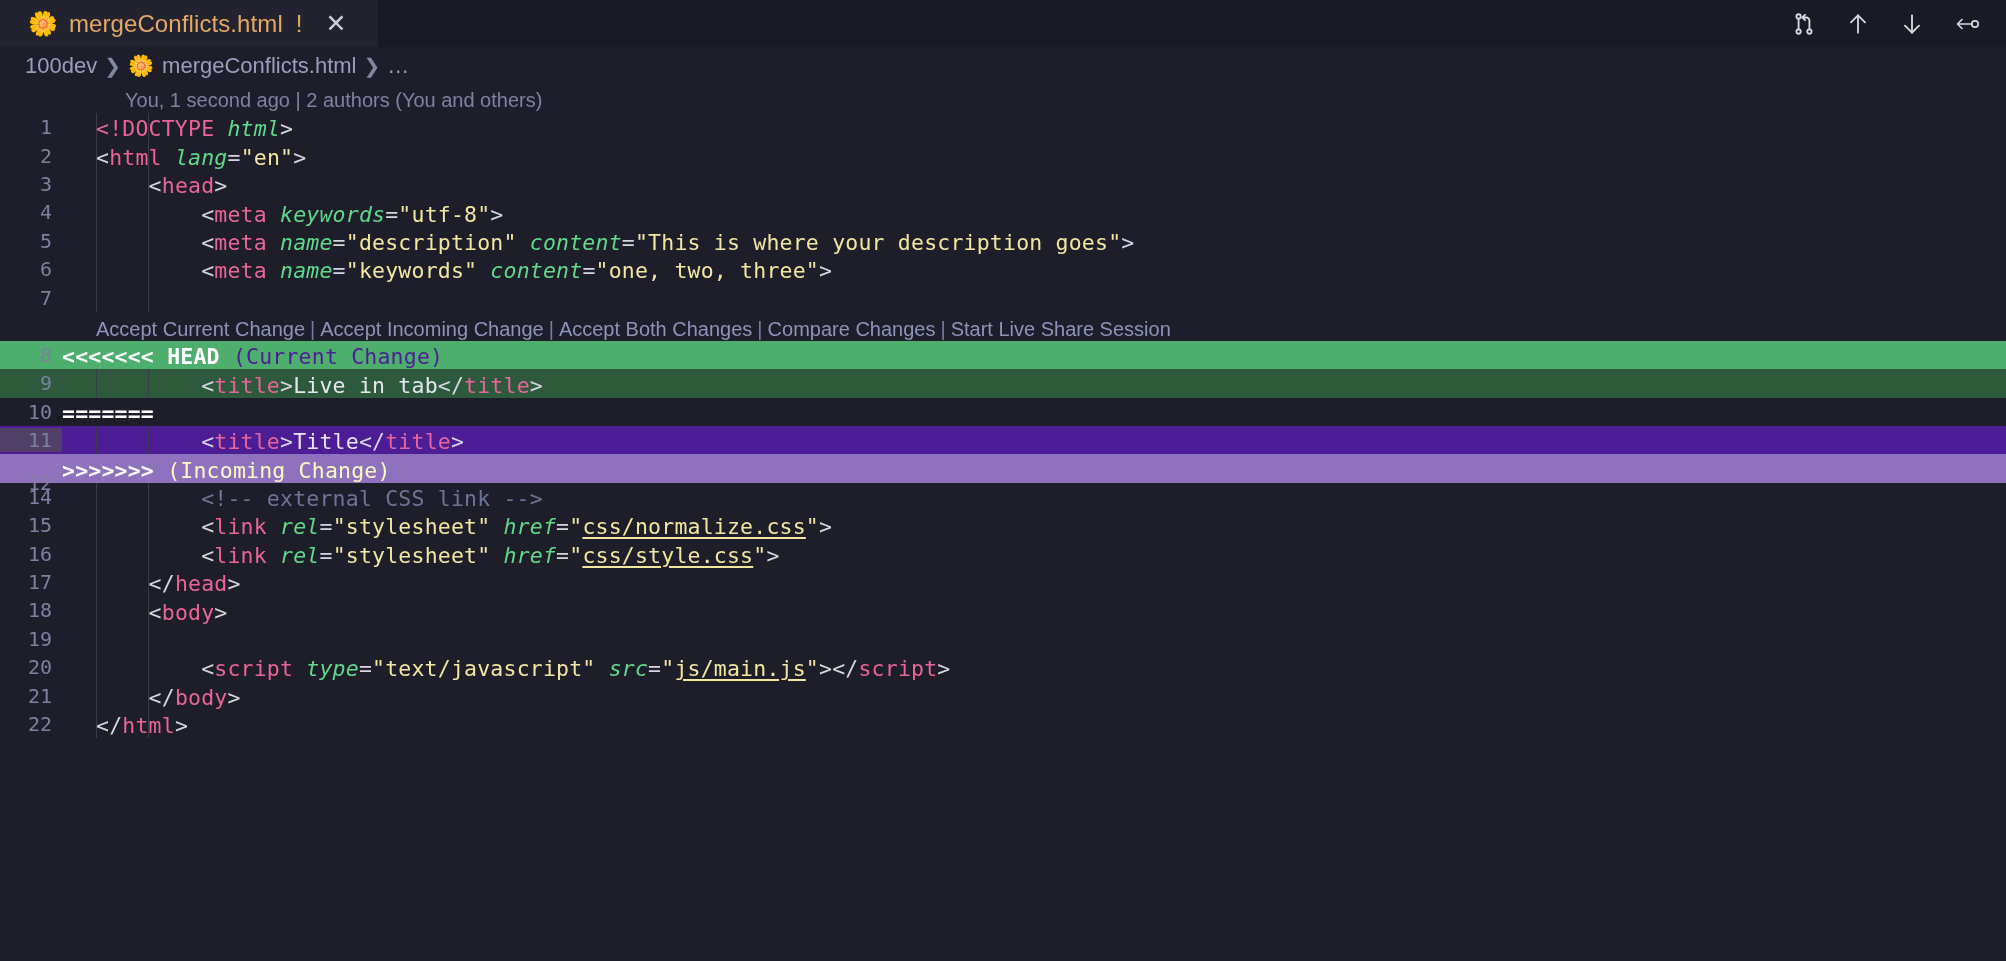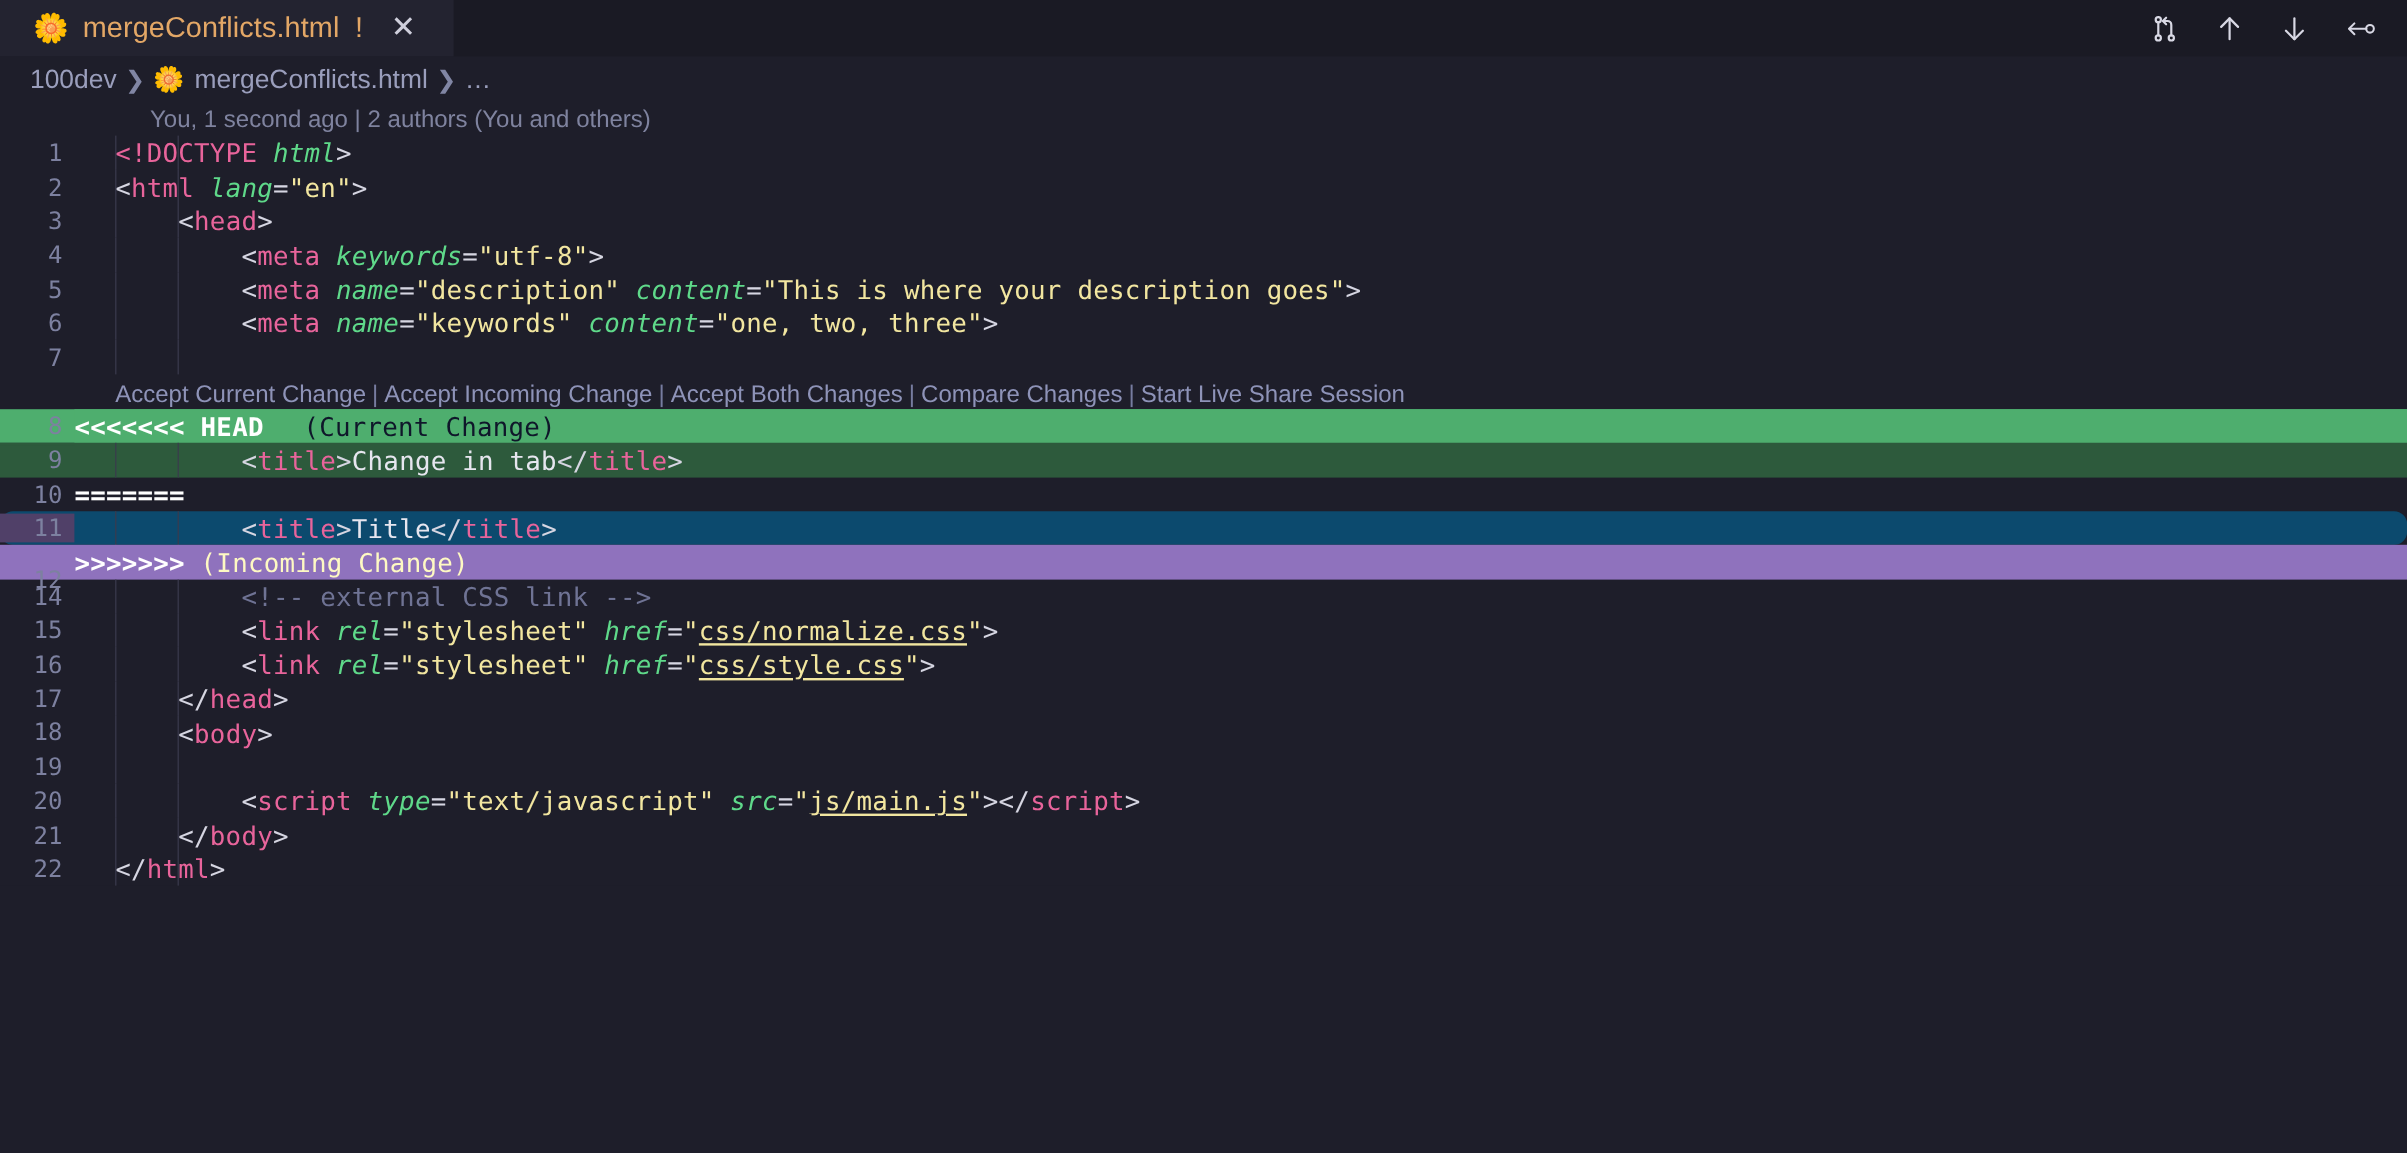--- a/index.html
+++ b/index.html
@@ -198,31 +198,31 @@
   
   .row.conflict-current-header .code,
   .row.conflict-current-header { background: #4eae6e; }
   .row.conflict-current-header .gutter { background: transparent; }
 
   .row.conflict-current-body { background: #2d5a3c; }
   .row.conflict-current-body .gutter { background: #2d5a3c; }
 
   .row.conflict-splitter { background: transparent; }
 
-  .row.conflict-incoming-body { background: #0c4a6e; border-radius: 11px; }
+  .row.conflict-incoming-body { background: #4c1d95; }
   .row.conflict-incoming-body .gutter { background: #504068; }
 
   .row.conflict-incoming-header { background: #8f72bd; }
   .row.conflict-incoming-header .gutter { background: transparent; margin-top: 28px; }
 
   .row.conflict-current-header .gutter,
   .row.conflict-incoming-header .gutter { color: #7d81a0; }
 
   .marker { color: #ffffff; font-weight: bold; }
-  .marker-dim { color: #0f172a; margin-left: 20px; }
+  .marker-dim { color: #4c1d95; }
   .marker-dim-p { color: #fef9c3; }
   .marker-hash { color: #ffffff; }
 
   .row.conflict-current-header .code,
   .row.conflict-incoming-header .code { padding-left: 0; }
 </style>
 </head>
 <body>
 
 <div class="titlebar">
@@ -312,21 +312,21 @@
       </div>
       <div class="codelens-row">
         <span class="codelens"><span class="cl-link">Accept Current Change</span><span class="cl-sep">|</span><span class="cl-link">Accept Incoming Change</span><span class="cl-sep">|</span><span class="cl-link">Accept Both Changes</span><span class="cl-sep">|</span><span class="cl-link">Compare Changes</span><span class="cl-sep">|</span><span class="cl-link">Start Live Share Session</span></span>
       </div>
       <div class="row conflict-current-header">
         <div class="gutter">8</div>
         <div class="code"><span class="marker">&lt;&lt;&lt;&lt;&lt;&lt;&lt; HEAD </span><span class="marker-dim">(Current Change)</span></div>
       </div>
       <div class="row conflict-current-body">
         <div class="gutter">9</div>
-        <div class="code"><span class="guide g1"></span><span class="guide g2"></span><span class="punc">        &lt;</span><span class="tag">title</span><span class="punc">&gt;</span><span class="text">Change in tab</span><span class="punc">&lt;/</span><span class="tag">title</span><span class="punc">&gt;</span></div>
+        <div class="code"><span class="guide g1"></span><span class="guide g2"></span><span class="punc">        &lt;</span><span class="tag">title</span><span class="punc">&gt;</span><span class="text">Live in tab</span><span class="punc">&lt;/</span><span class="tag">title</span><span class="punc">&gt;</span></div>
       </div>
       <div class="row conflict-splitter">
         <div class="gutter">10</div>
         <div class="code" style="padding-left: 0px;"><span class="marker">=======</span></div>
       </div>
       <div class="row conflict-incoming-body">
         <div class="gutter">11</div>
         <div class="code"><span class="guide g1"></span><span class="guide g2"></span><span class="punc">        &lt;</span><span class="tag">title</span><span class="punc">&gt;</span><span class="text">Title</span><span class="punc">&lt;/</span><span class="tag">title</span><span class="punc">&gt;</span></div>
       </div>
       <div class="row conflict-incoming-header">

